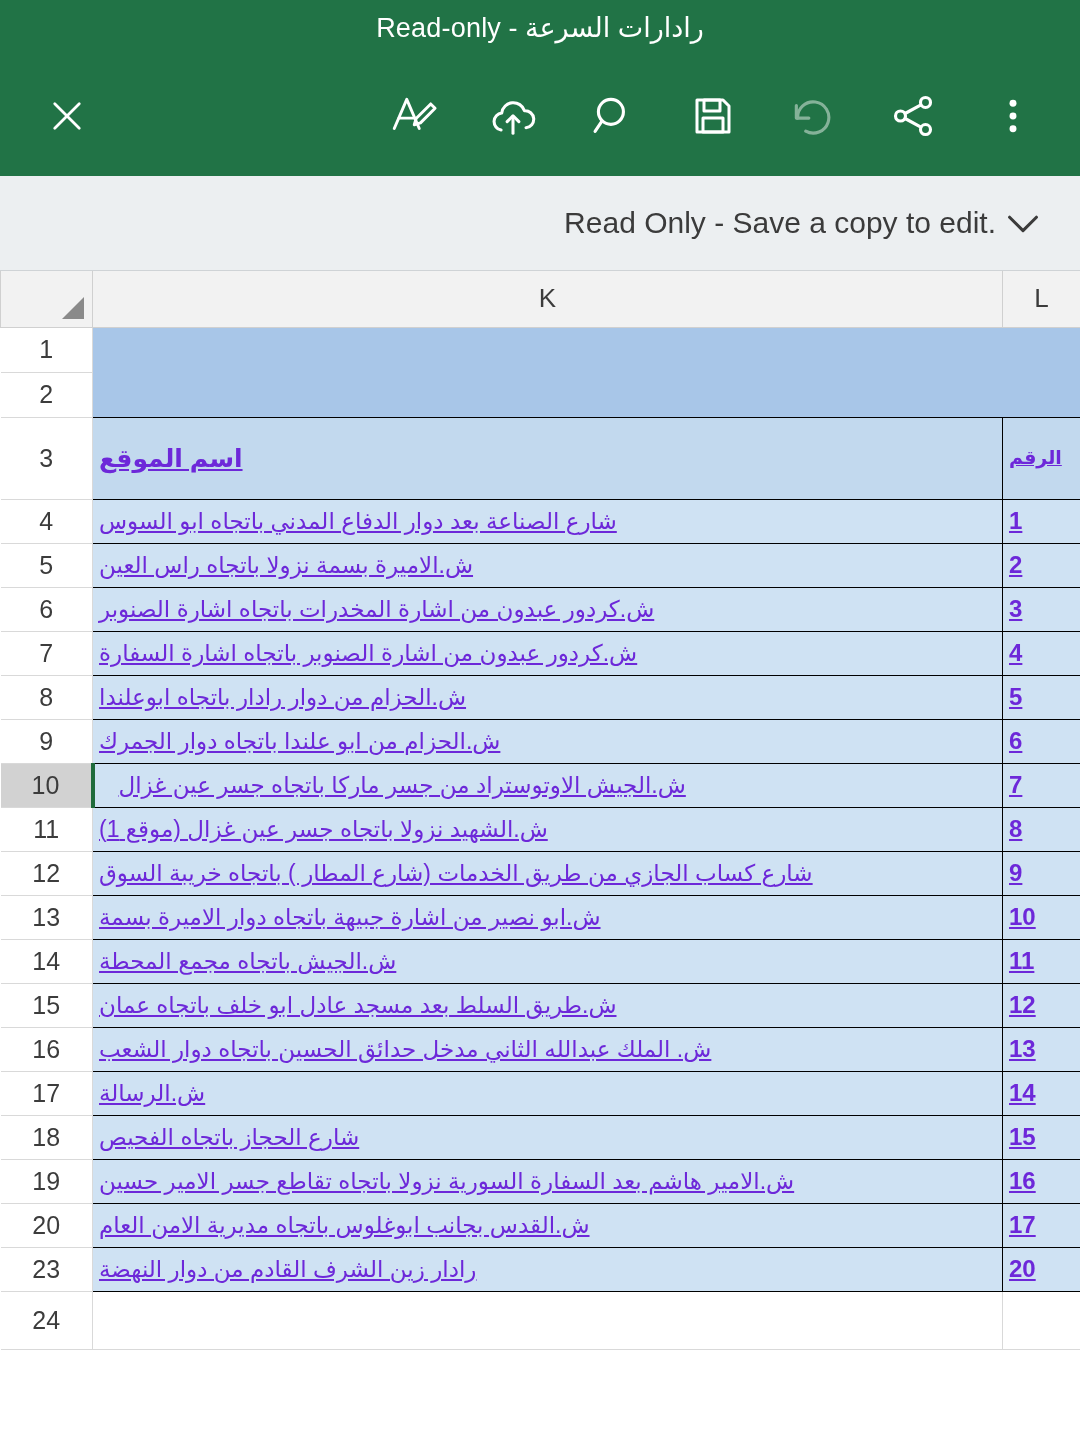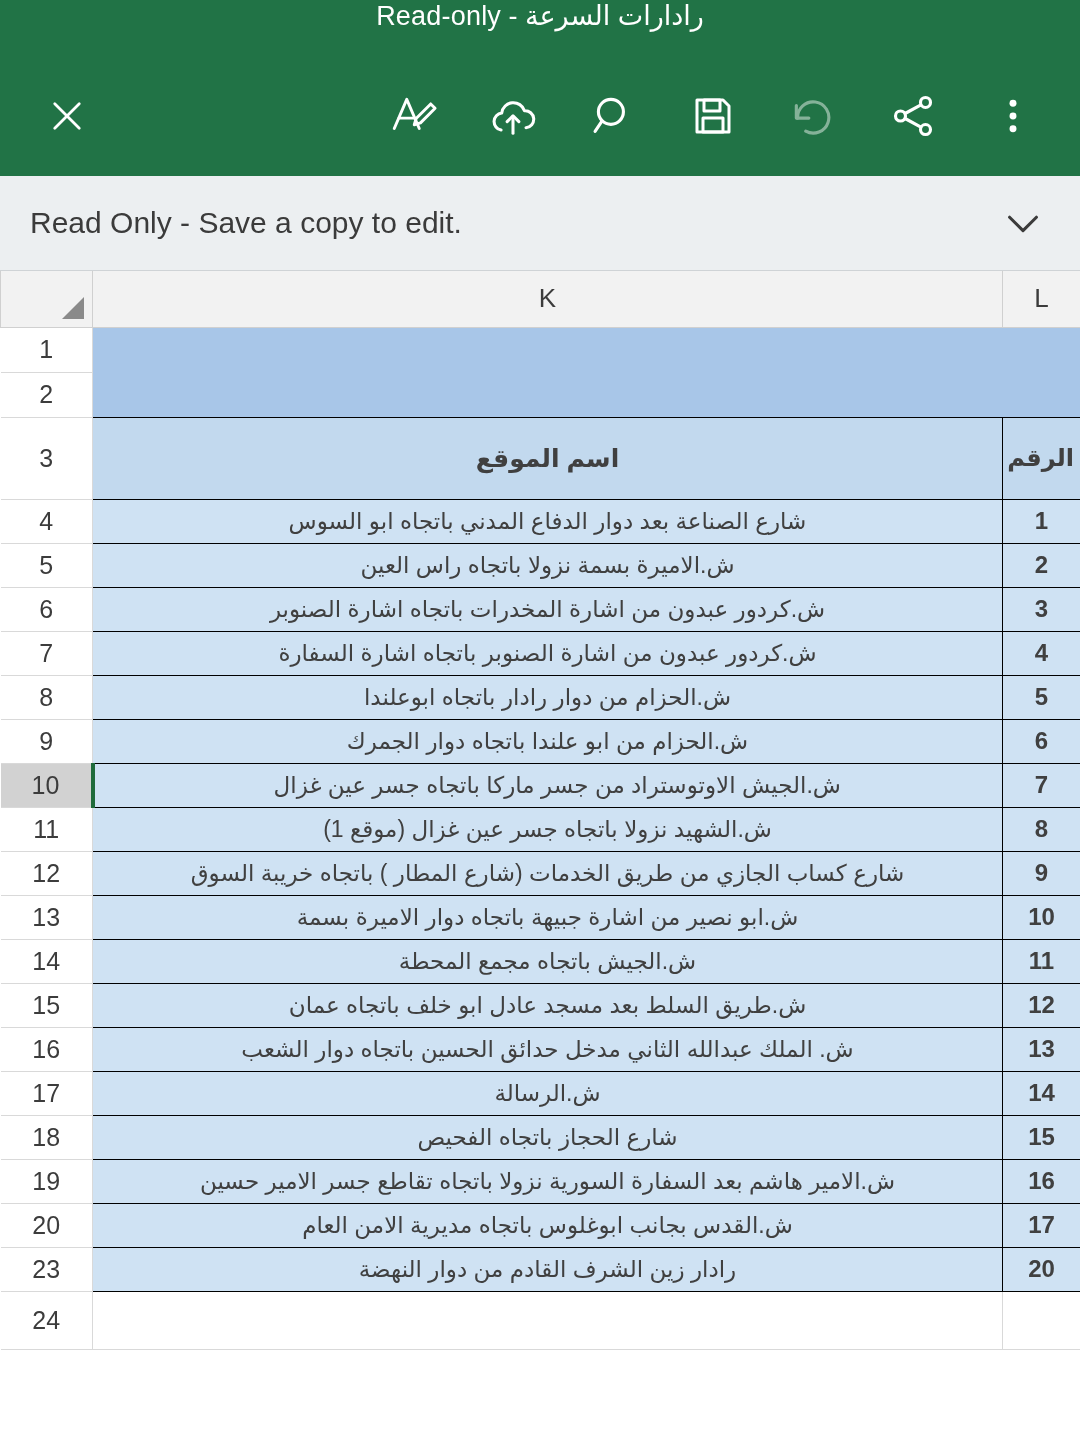--- a/index.html
+++ b/index.html
@@ -16,21 +16,21 @@
     position: relative;
     display: flex;
     flex-direction: column;
   }
 
   
   .titlebar {
     height: 56px;
     background: #217346;
     display: flex;
-    align-items: flex-start;
+    align-items: center;
     justify-content: center;
     flex: 0 0 auto;
   }
   .titlebar .title {
     color: #ffffff;
     font-size: 27px;
     letter-spacing: .2px;
     white-space: nowrap;
   }
 
@@ -65,20 +65,21 @@
     display: flex;
     align-items: center;
     padding: 0 30px;
     flex: 0 0 auto;
     direction: ltr;
   }
   .banner .banner-text {
     font-size: 30px;
     color: #3b3b3b;
     flex: 1 1 auto;
+    text-align: right;
   }
   .banner .chev {
     width: 54px;
     height: 54px;
     display: flex;
     align-items: center;
     justify-content: center;
     color: #3b3b3b;
   }
 
@@ -132,26 +133,27 @@
     width: 92px;
   }
   .rowhdr.active {
     background: #d2d2d2;
   }
 
   .cell {
     border: 1px solid #000000;
     vertical-align: middle;
     font-size: 23px;
-    color: #404040;
+    color: #6d28d9;
     background: #cfe2f3;
-    text-align: center;
+    text-align: left;
     padding: 2px 6px;
     direction: rtl;
     line-height: 1.15;
+    text-decoration: underline;
   }
   .cell.blank-top {
     background: #a8c6e8;
     border: none;
     border-bottom: none;
   }
   .cell.empty-white {
     background: #ffffff;
     border: 1px solid #d9d9d9;
     border-left: none;
@@ -162,21 +164,21 @@
     font-size: 25px;
   }
   .cell.num {
     font-weight: bold;
     font-size: 24px;
     background: #cfe2f3;
   }
   .cell.num-hdr {
     background: #c2d9ee;
     font-weight: bold;
-    font-size: 24px;
+    font-size: 19px;
   }
   .cell.sel-left {
     border-left: 4px solid #1f6b3b;
     padding-left: 24px;
   }
   tr.r-top td { height: 45px; }
   tr.r-hdr td { height: 82px; }
   tr.r-data td { height: 44px; }
   tr.r-last td { height: 58px; }
 </style>

